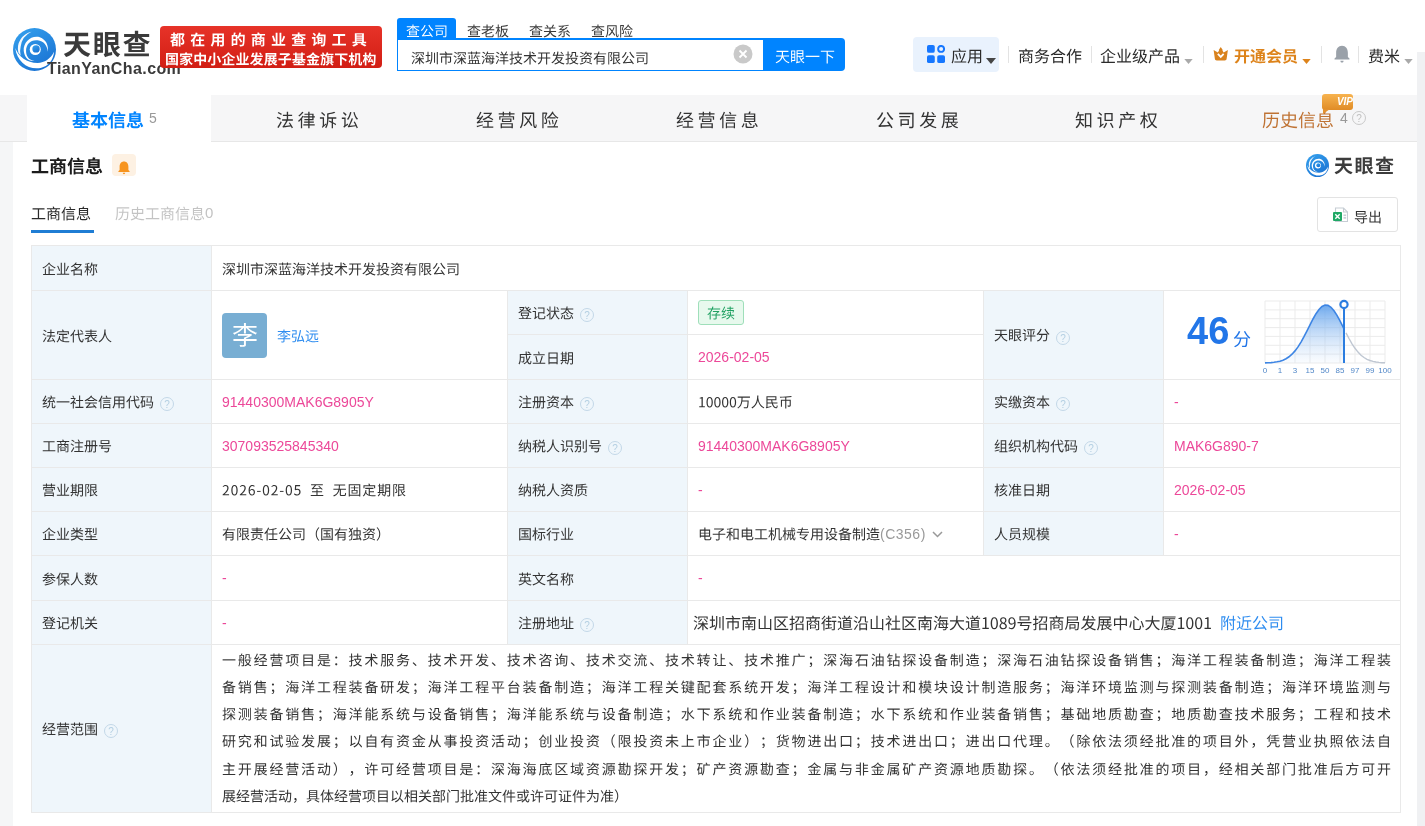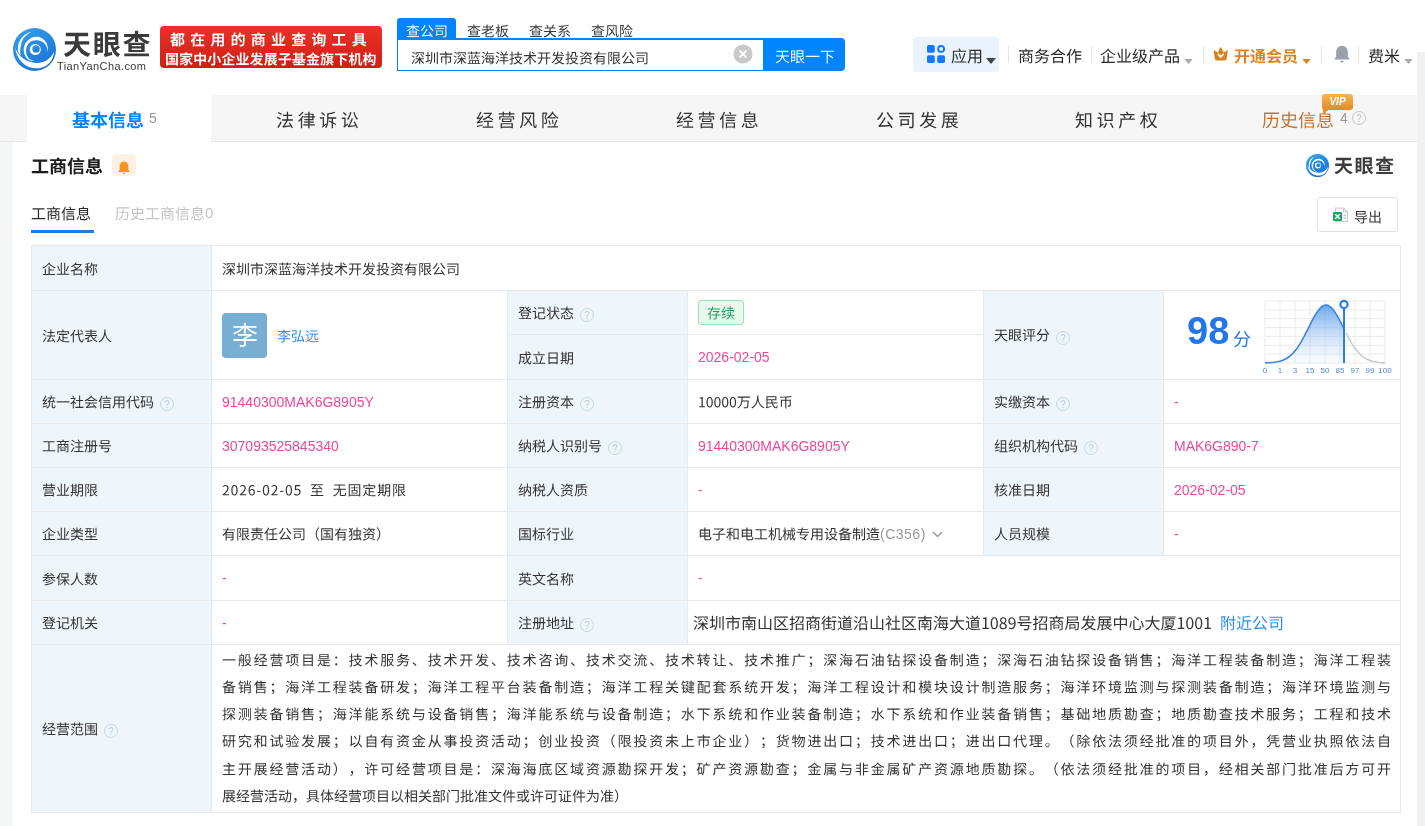--- a/index.html
+++ b/index.html
@@ -337,21 +337,21 @@
     </defs>
   </svg>
 <div class="ab" style="left:12.5px;top:27.5px"><svg width="43" height="43" viewBox="0 0 56 56">
       <use href="#tyclogo"></use>
     </svg></div>
 <div class="ab" style="left:63px;top:30px"><svg style="width:89.4px;height:28.0px;fill:#3a3a3a;" viewBox="0 -880 3192 1000" aria-hidden="true">
       <use href="#g5929b" x="0"></use>
       <use href="#g773cb" x="1064"></use>
       <use href="#g67e5b" x="2129"></use>
     </svg></div>
-<div class="ab" style="left:57px;top:59.5px;font-weight:normal;font-size:11px;letter-spacing:0.4px;color:#3a3a3a">TianYanCha.com</div>
+<div class="ab" style="left:47px;top:59.5px;font-weight:bold;font-size:16px;letter-spacing:0.4px;color:#3a3a3a">TianYanCha.com</div>
 <div class="ab" style="left:160px;top:26px;width:222px;height:42px;border-radius:4px;background:linear-gradient(180deg,#e73329,#d21e14);text-align:center">
     <div style="margin-top:4px"><svg style="width:202.0px;height:15.0px;fill:#fff;" viewBox="0 -880 13466 1000" aria-hidden="true">
         <use href="#g90fdb" x="0"></use>
         <use href="#g5728b" x="1347"></use>
         <use href="#g7528b" x="2693"></use>
         <use href="#g7684b" x="4040"></use>
         <use href="#g5546b" x="5387"></use>
         <use href="#g4e1ab" x="6733"></use>
         <use href="#g67e5b" x="8080"></use>
         <use href="#g8be2b" x="9427"></use>
@@ -518,21 +518,21 @@
       <use href="#g4ea7" x="2400"></use>
       <use href="#g6743" x="3600"></use>
     </svg></div>
 <div class="ab" style="left:1262px;top:110px"><svg style="width:72.0px;height:18.0px;fill:#bf7334;" viewBox="0 -880 4000 1000" aria-hidden="true">
       <use href="#g5386" x="0"></use>
       <use href="#g53f2" x="1000"></use>
       <use href="#g4fe1" x="2000"></use>
       <use href="#g606f" x="3000"></use>
     </svg><span style="color:#999;font-size:14px;margin-left:6px;vertical-align:1px">4</span></div>
 <span class="ab" style="left:1352px;top:111px;width:14px;height:14px;border:1px solid #c9c9c9;border-radius:50%;color:#c0c0c0;font-size:10px;line-height:13px;text-align:center">?</span>
-<div class="ab" style="left:1322px;top:94px;width:31px;height:16px;background:linear-gradient(180deg,#f7b34f,#e08c26);border-radius:3px;color:#fff;font-weight:bold;font-style:italic;font-size:10px;text-align:center;line-height:16px">VIP</div>
+<div class="ab" style="left:1322px;top:94px;width:31px;height:16px;background:linear-gradient(180deg,#f7b34f,#e08c26);border-radius:3px;color:#fff;font-weight:bold;font-style:italic;font-size:10px;text-align:right;line-height:16px">VIP</div>
 <svg class="ab" style="left:1323px;top:109px" width="7" height="5" viewBox="0 0 7 5">
     <path d="M0,5 L0,0 L7,0 Z" fill="#e39130"></path>
   </svg>
 <div class="ab" style="left:31px;top:156px"><svg style="width:72.0px;height:18.0px;fill:#1c1c1c;" viewBox="0 -880 4000 1000" aria-hidden="true">
       <use href="#g5de5b" x="0"></use>
       <use href="#g5546b" x="1000"></use>
       <use href="#g4fe1b" x="2000"></use>
       <use href="#g606fb" x="3000"></use>
     </svg></div>
 <div class="ab" style="left:112px;top:154px;width:24px;height:22px;background:#fdf1e3;border-radius:4px;text-align:center;padding-top:4px"><svg width="12" height="13.5" viewBox="0 0 15 16.5" style="fill:#f7941e">
@@ -636,21 +636,21 @@
               <use href="#g5b58" x="0"></use>
               <use href="#g7eed" x="1000"></use>
             </svg></span></td>
         <td rowspan="2" style="border:1px solid #e9e9e9;padding:0 0 0 10px;background:#eff6fb;"><svg style="width:56.0px;height:14.0px;fill:#333;" viewBox="0 -880 4000 1000" aria-hidden="true">
             <use href="#g5929" x="0"></use>
             <use href="#g773c" x="1000"></use>
             <use href="#g8bc4" x="2000"></use>
             <use href="#g5206" x="3000"></use>
           </svg><span style="display:inline-block;width:14px;height:14px;margin-left:6px;border:1px solid #c3d8e8;border-radius:50%;color:#b4cfe2;font-size:10px;line-height:13px;text-align:center;vertical-align:-2px;font-family:'Liberation Sans',sans-serif">?</span></td>
         <td rowspan="2" style="border:1px solid #e9e9e9;padding:0 0 0 10px;position:relative;padding:0">
-          <div style="position:absolute;left:23px;top:19px;font-family:'Liberation Sans';font-weight:bold;font-size:38px;color:#2276e8">98</div>
+          <div style="position:absolute;left:23px;top:19px;font-family:'Liberation Sans';font-weight:bold;font-size:38px;color:#2276e8">46</div>
           <div style="position:absolute;left:69px;top:38px"><svg style="width:18.0px;height:18.0px;fill:#2276e8;" viewBox="0 -880 1000 1000" aria-hidden="true">
               <use href="#g5206" x="0"></use>
             </svg></div>
           <svg width="132" height="82" viewBox="0 0 132 82" style="position:absolute;left:99px;top:6px">
             <line x1="2" y1="4" x2="2" y2="66" stroke="#ebebeb" stroke-width="1"></line>
             <line x1="17" y1="4" x2="17" y2="66" stroke="#ebebeb" stroke-width="1"></line>
             <line x1="32" y1="4" x2="32" y2="66" stroke="#ebebeb" stroke-width="1"></line>
             <line x1="47" y1="4" x2="47" y2="66" stroke="#ebebeb" stroke-width="1"></line>
             <line x1="62" y1="4" x2="62" y2="66" stroke="#ebebeb" stroke-width="1"></line>
             <line x1="77" y1="4" x2="77" y2="66" stroke="#ebebeb" stroke-width="1"></line>

